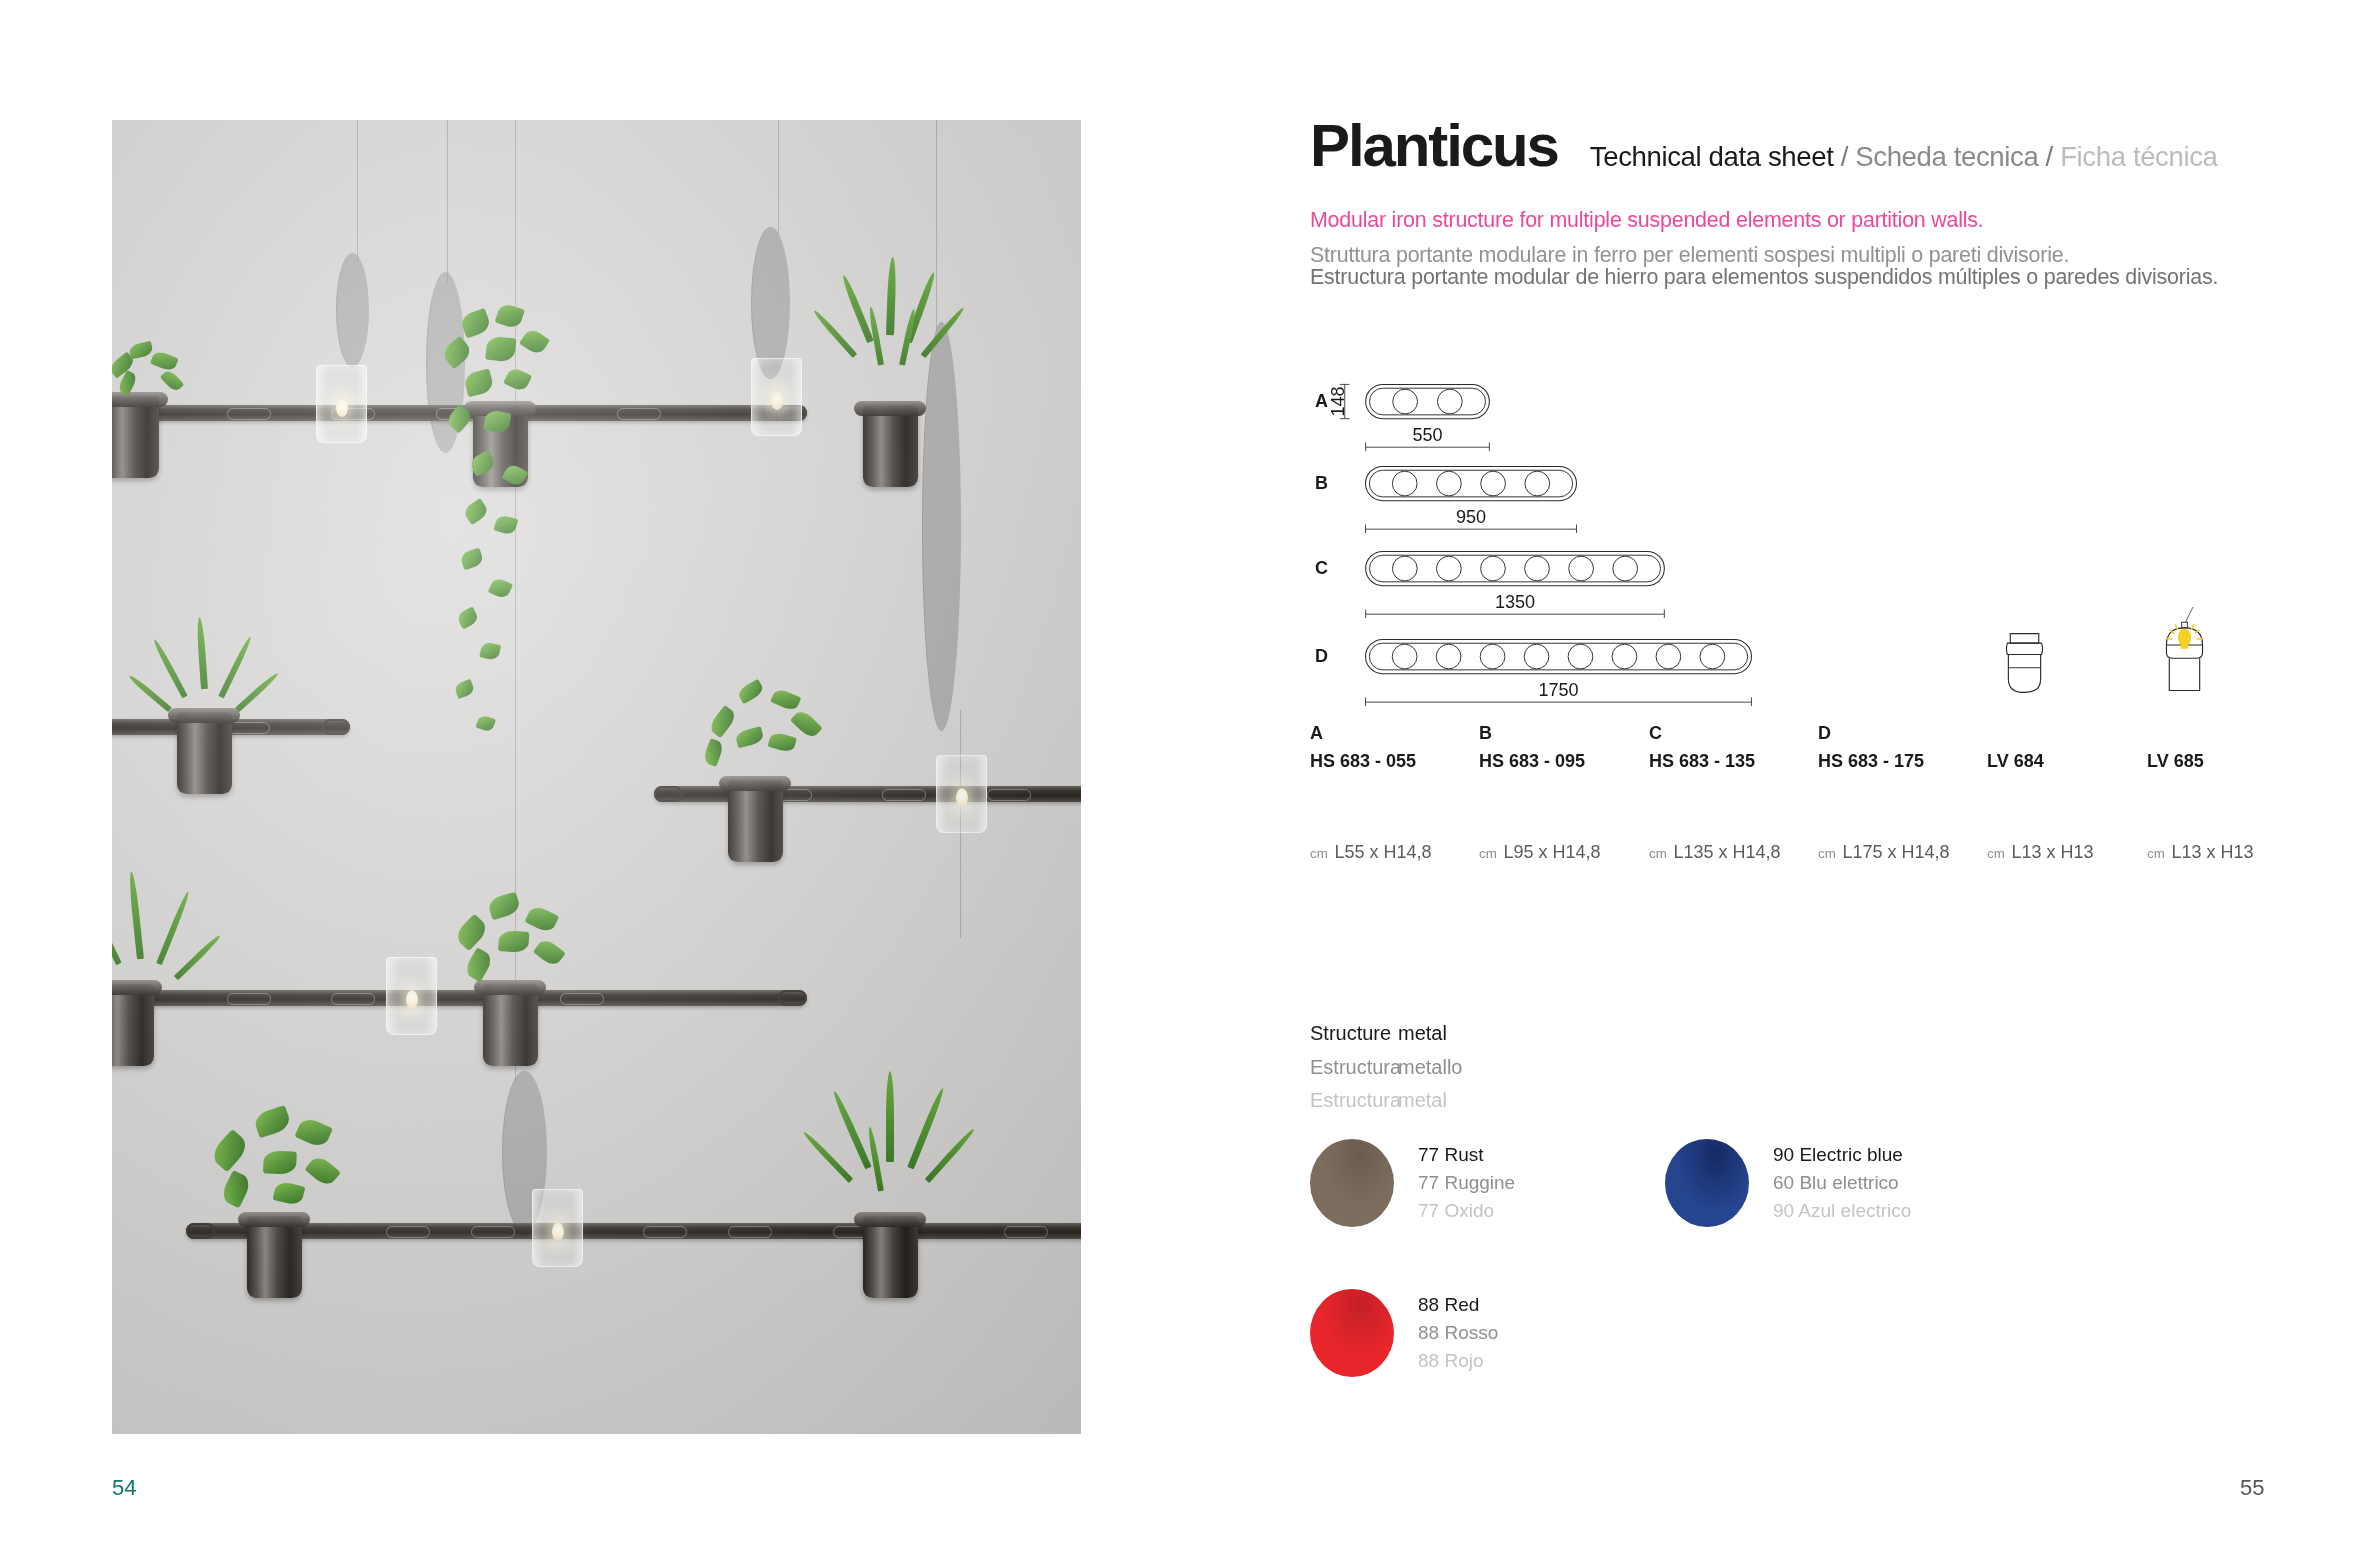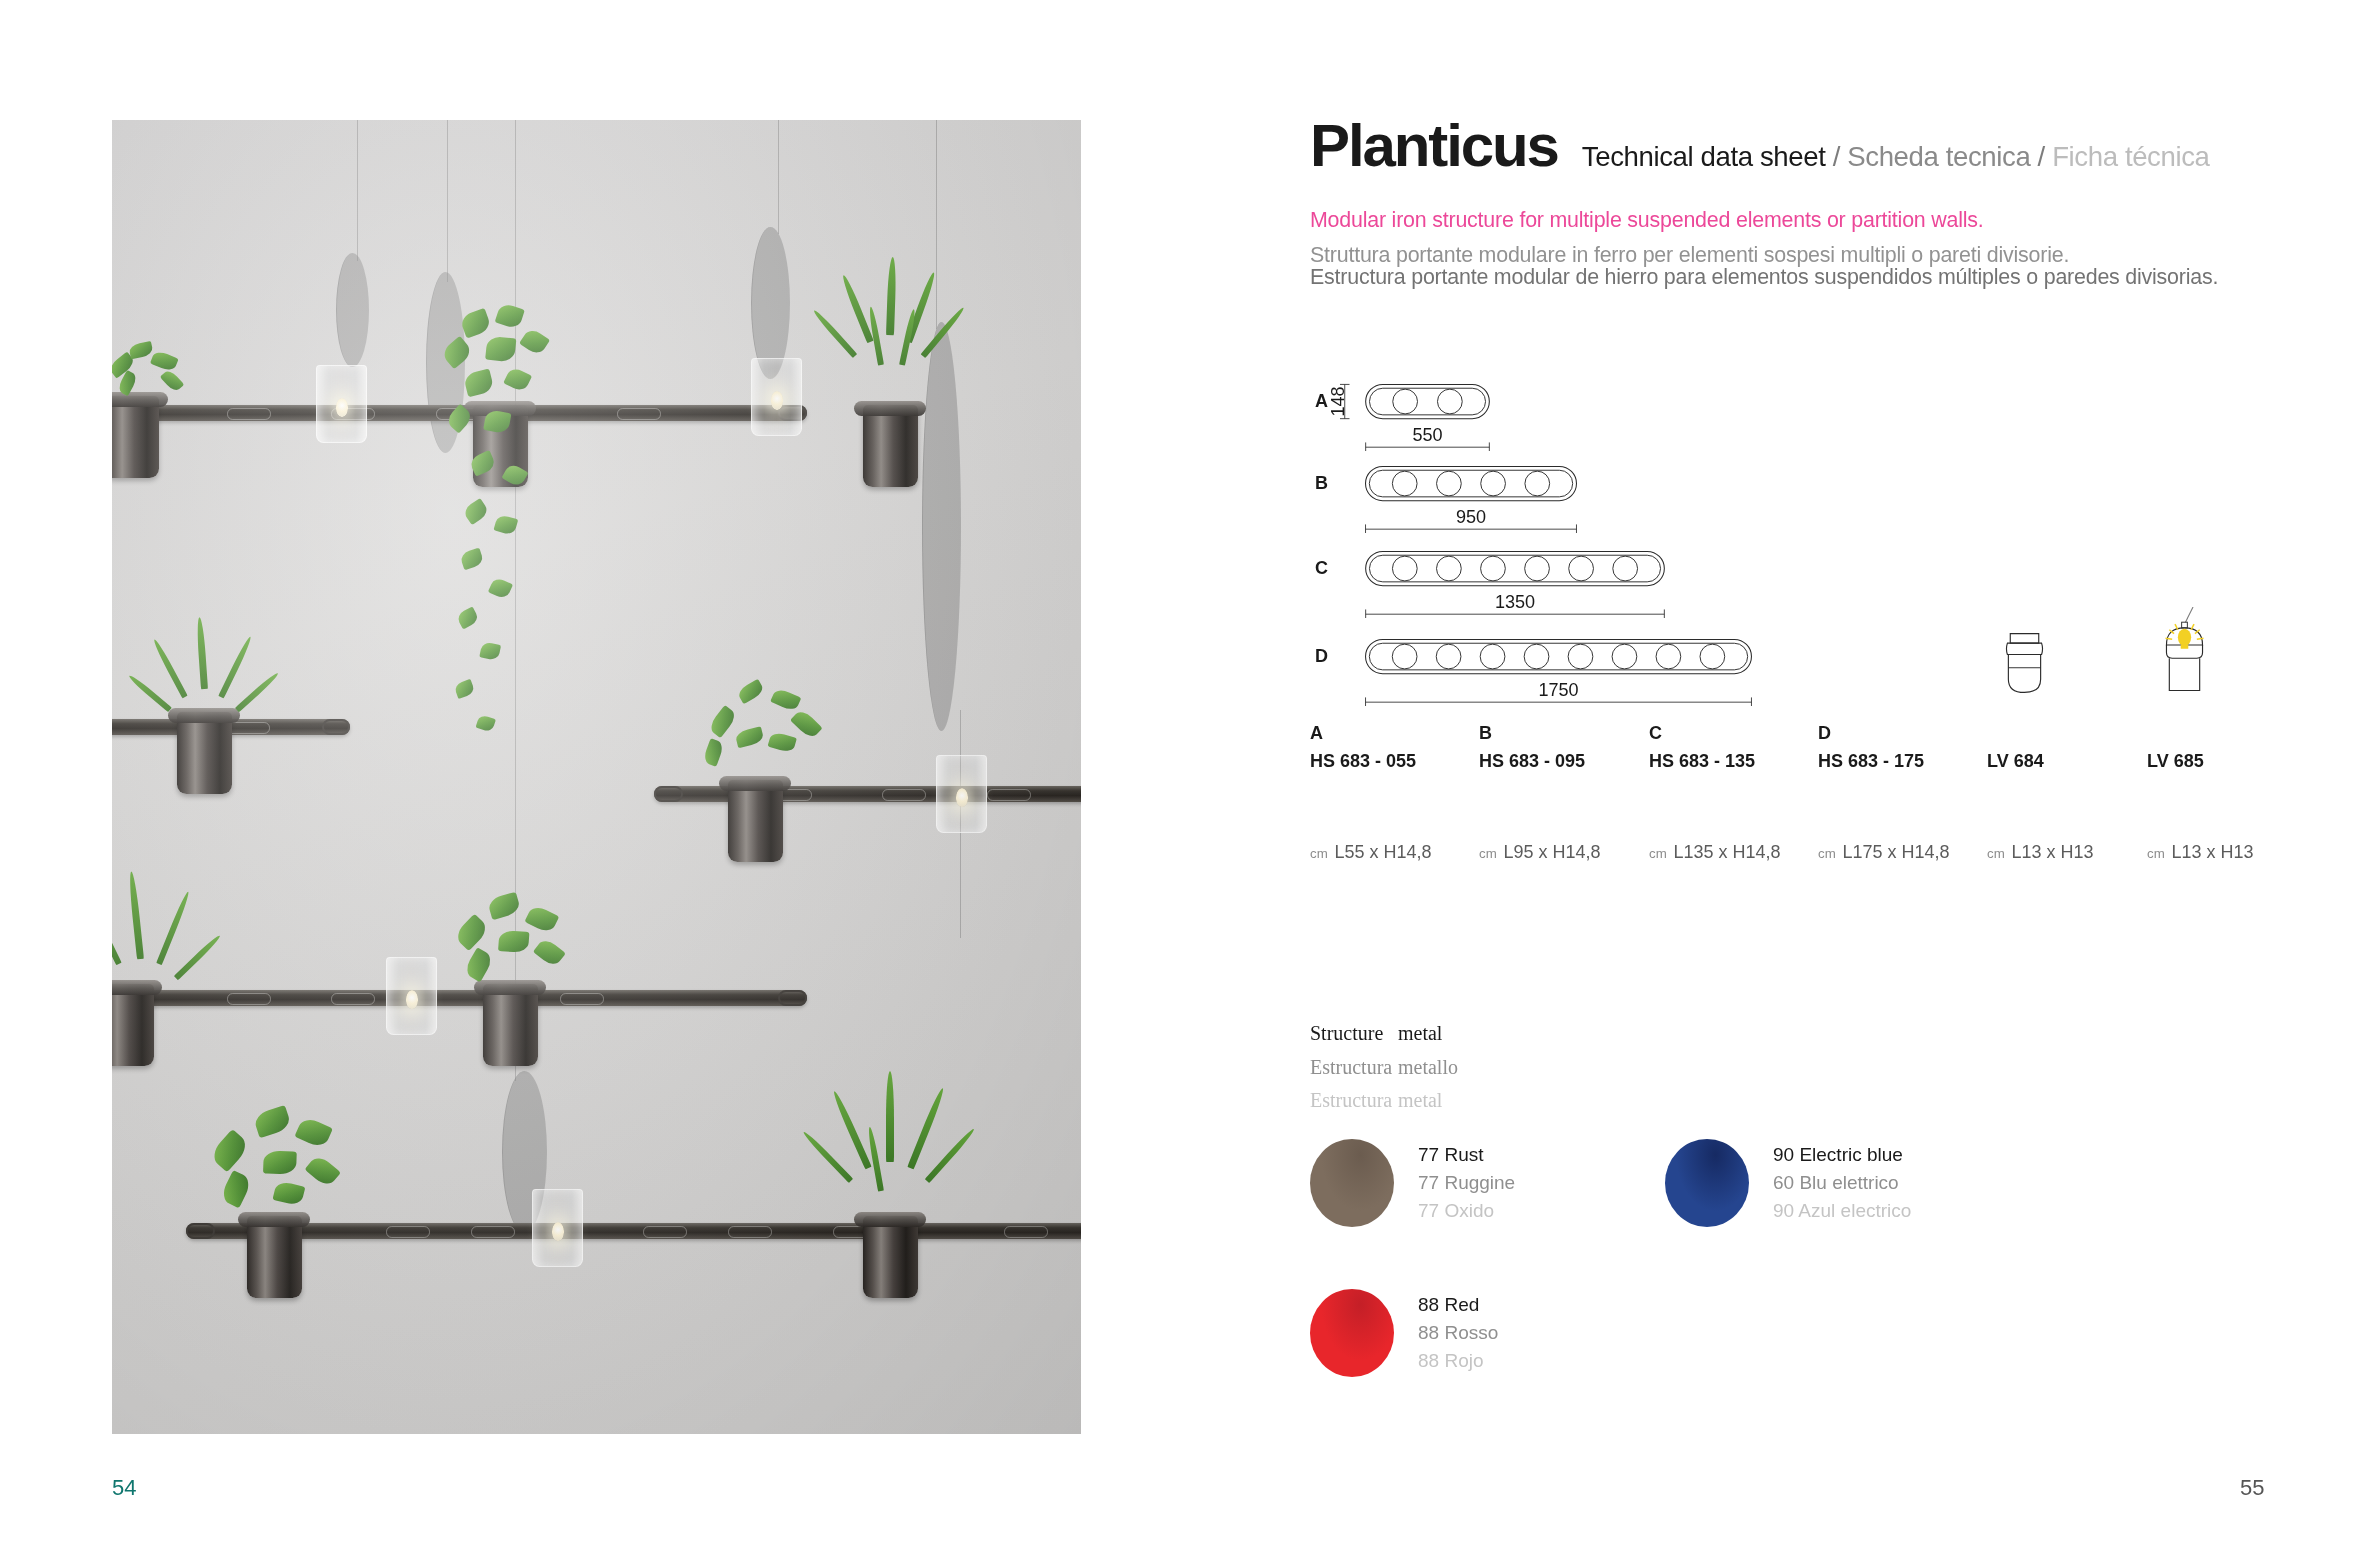--- a/index.html
+++ b/index.html
@@ -132,21 +132,21 @@
     white-space: nowrap;
   }
   #product-title {
     font-size: 60px;
     font-weight: bold;
     letter-spacing: -2.1px;
     color: #1a1a1a;
     line-height: 1;
   }
   #subtitle-group {
-    margin-left: 24px;
+    margin-left: 32px;
     font-size: 27.6px;
     letter-spacing: -0.4px;
   }
   .sub-en { color: #1a1a1a; }
   .sub-sep { color: #7d7d7d; }
   .sub-it { color: #8a8a8a; }
   .sub-es { color: #bcbcbc; }
 
   .desc {
     position: absolute;
@@ -202,21 +202,21 @@
   .code-dims .val {
     font-size: 18px;
     color: #5c5c5c;
   }
 
   
   #structure-block {
     position: absolute;
     left: 121px; top: 1022px;
   }
-  .struct-line { display: flex; white-space: nowrap; font-family: Liberation Serif, serif; }
+  .struct-line { display: flex; white-space: nowrap; }
   .struct-label { width: 88px; font-size: 20px; }
   .struct-value { font-size: 20px; }
   .lvl-en { color: #1a1a1a; }
   .lvl-it { color: #8f8f8f; }
   .lvl-es { color: #c4c4c4; }
   .struct-line + .struct-line { margin-top: 10.5px; }
 
   .swatch-group {
     position: absolute;
     display: flex;

